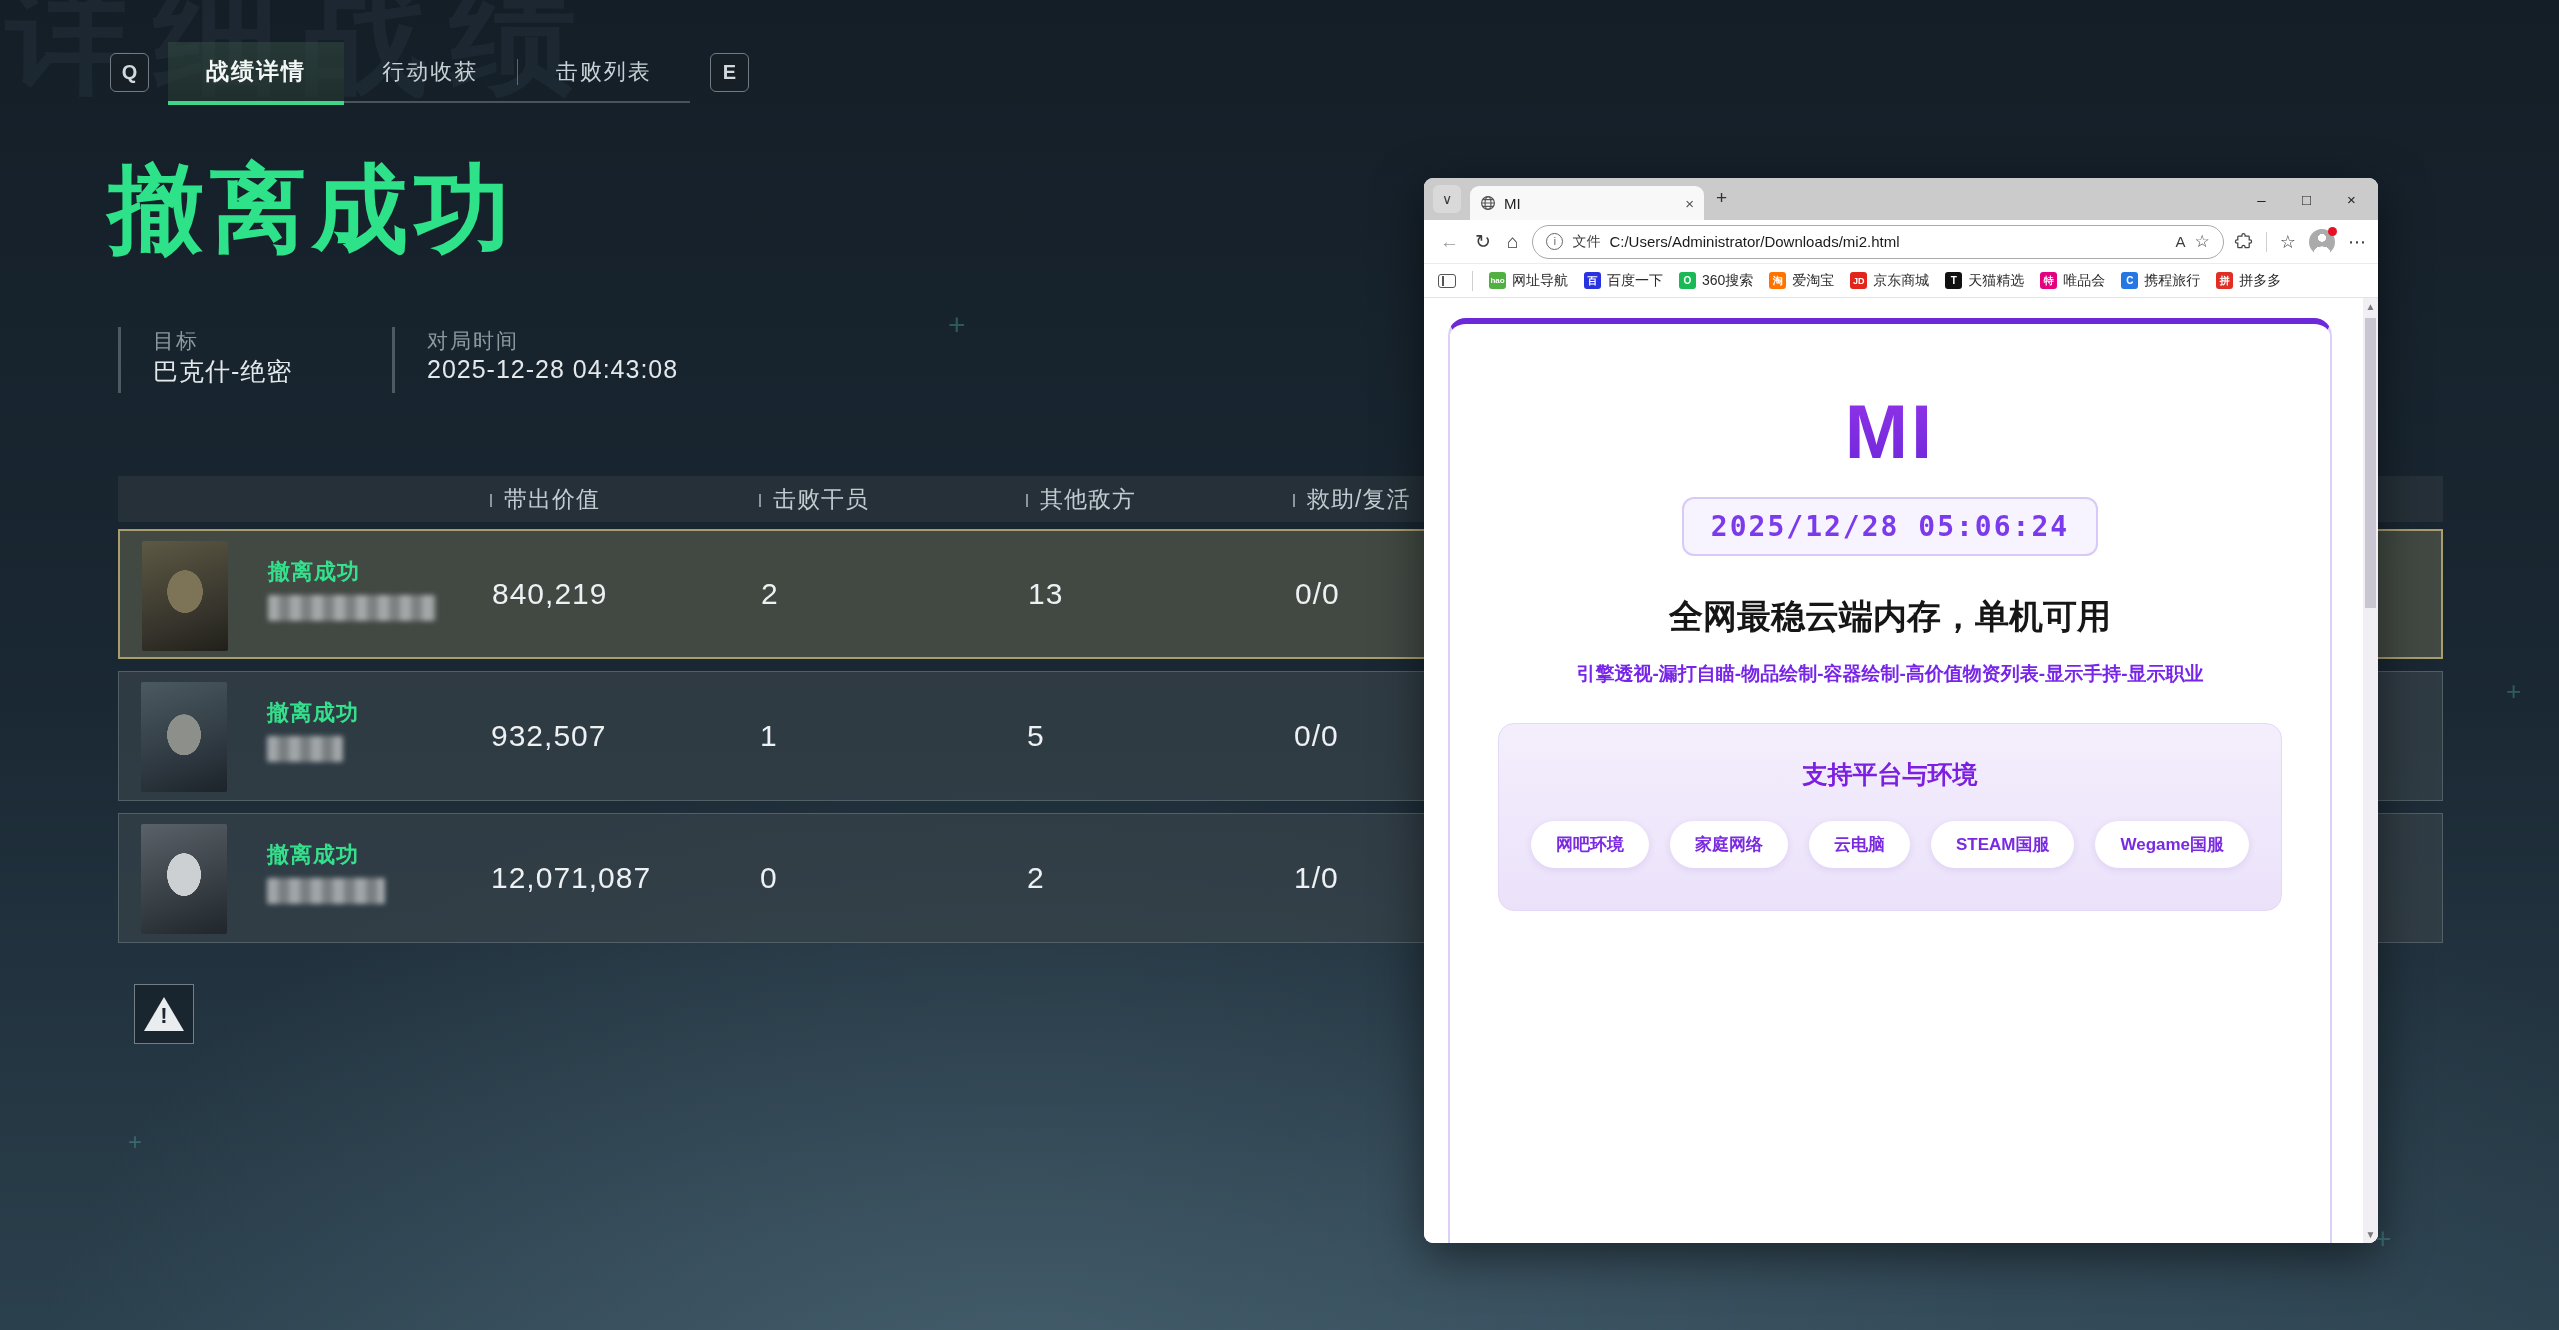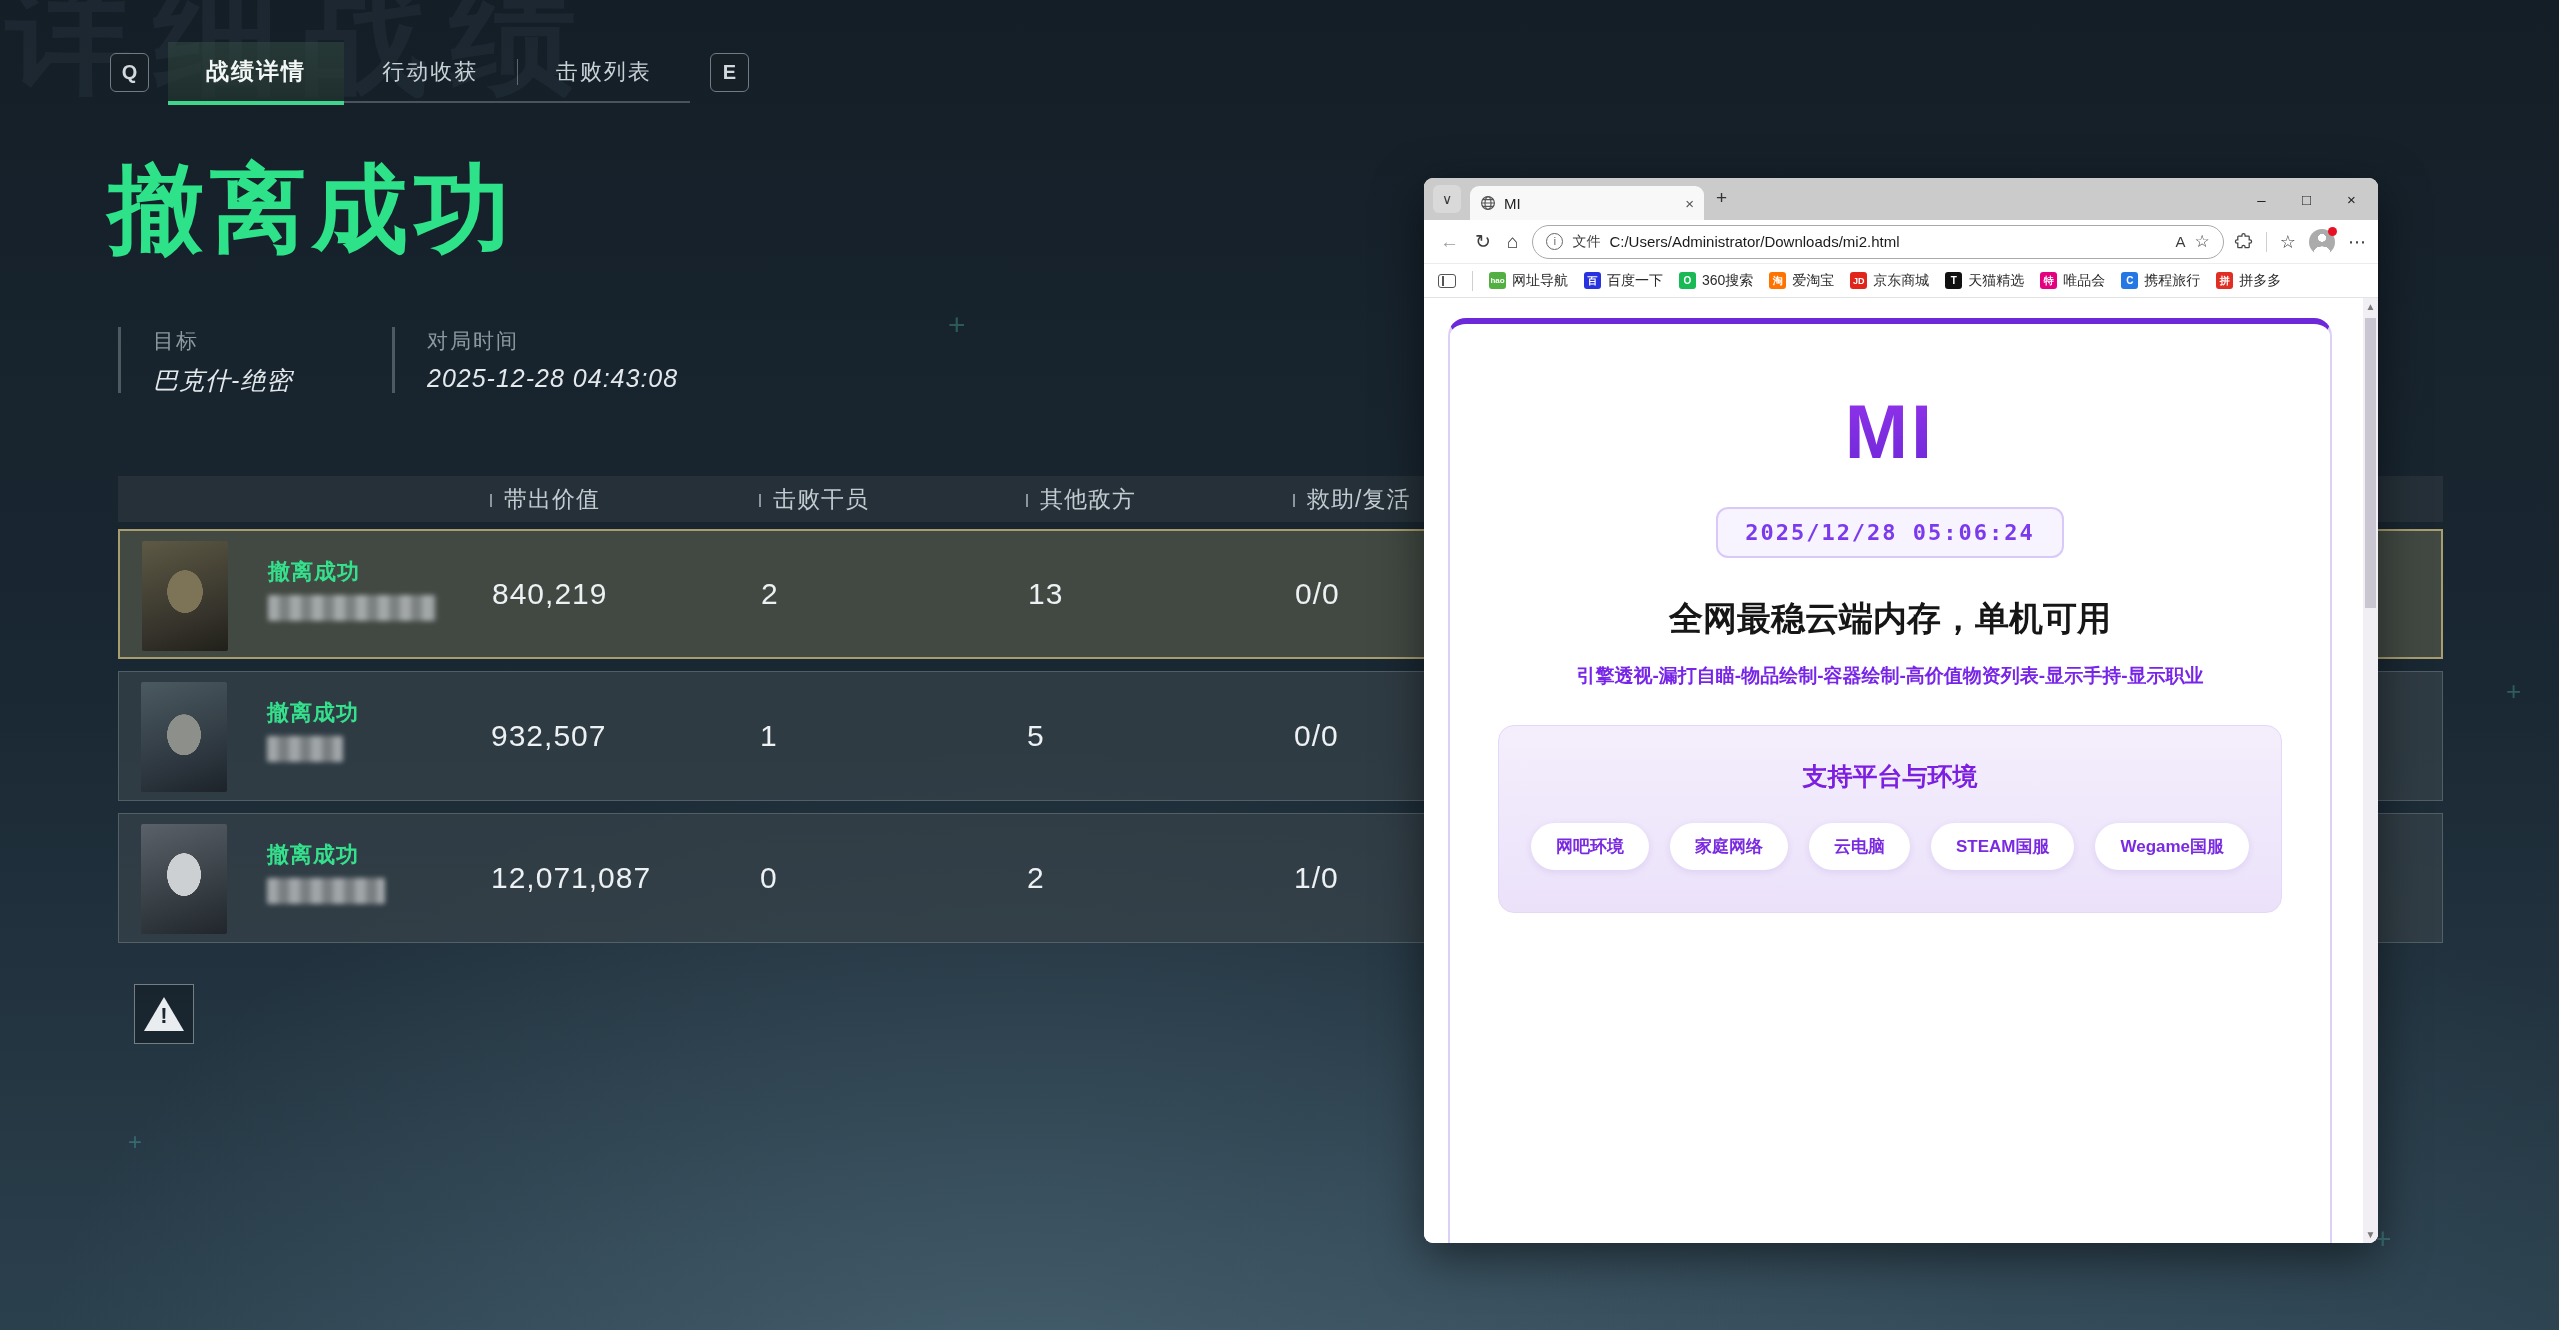--- a/index.html
+++ b/index.html
@@ -22,21 +22,21 @@
               background:linear-gradient(180deg,rgba(52,76,66,.55),rgba(34,52,47,.75));
               border-bottom:4px solid #3fd68c;display:flex;align-items:center;justify-content:center;
               color:#f2f6f4;font-size:23px;font-weight:700;letter-spacing:2px;}
   .tab-strip{left:344px;top:42px;width:346px;height:59px;border-bottom:2px solid rgba(195,206,212,.30);
              display:flex;align-items:center;}
   .tab-strip .tab{flex:1;text-align:center;color:#c7d0d5;font-size:22px;letter-spacing:2px;cursor:default;}
   .tab-divider{width:1px;height:26px;background:rgba(195,206,212,.40);}
   .result-title{left:108px;top:146px;font-size:96px;font-weight:900;color:#2ee289;letter-spacing:6px;}
   .info-block{top:327px;border-left:3px solid #4e5961;padding-left:32px;height:66px;}
   .info-label{color:#8d999f;font-size:21px;letter-spacing:2px;}
-  .info-value{color:#e3e8eb;font-size:25px;margin-top:9px;letter-spacing:1px;font-style:italic;}
+  .info-value{color:#e3e8eb;font-size:25px;letter-spacing:1px;}
 
   .g-table{left:118px;top:476px;width:2325px;height:470px;}
   .g-head{position:absolute;left:0;top:0;width:100%;height:46px;background:rgba(40,50,58,.86);}
   .g-head .hcell{position:absolute;top:0;line-height:46px;color:#c2cbd0;font-size:23px;letter-spacing:1px;}
   .hcell i{display:inline-block;width:2px;height:13px;background:#8a969c;margin-right:12px;}
   .g-row{position:absolute;left:0;width:100%;height:130px;background:rgba(56,66,74,.72);
          border:1px solid rgba(170,185,195,.28);box-sizing:border-box;}
   .g-row.selected{background:rgba(74,80,70,.84);border:2px solid #a89e6d;}
   .avatar{position:absolute;left:22px;top:10px;width:86px;height:110px;border-radius:2px;}
   .av1{background:radial-gradient(40px 48px at 50% 46%,#7d7457 0 44%,transparent 45%),
@@ -105,22 +105,22 @@
   .content{position:absolute;left:0;top:120px;width:100%;height:945px;background:#fff;overflow:hidden;}
   .sbar{position:absolute;right:0;top:0;width:15px;height:100%;background:#f1eff4;}
   .sbar .arr{position:absolute;left:0;width:100%;text-align:center;color:#7a7a7a;font-size:10px;cursor:pointer;}
   .sthumb{position:absolute;left:2px;top:20px;width:11px;height:290px;background:#c9c5d1;cursor:grab;}
   .main-card{position:absolute;left:24px;top:20px;width:884px;height:1500px;background:#fff;
              border:2px solid #dcd0f7;border-top:6px solid #6d28d9;border-radius:18px;
              box-sizing:border-box;padding:0 48px;text-align:center;}
   .logo{margin-top:64px;font-size:76px;font-weight:900;letter-spacing:3px;display:inline-block;
         background:linear-gradient(180deg,#9333ea,#6d28d9);-webkit-background-clip:text;
         background-clip:text;color:transparent;}
-  .stamp{display:inline-block;margin-top:32px;padding:11px 27px;border:2px solid #d8c9f8;border-radius:12px;
-         background:#f7f3ff;color:#7c3aed;font-size:22px;font-weight:700;
+  .stamp{display:inline-block;margin-top:22px;padding:11px 27px;border:2px solid #d8c9f8;border-radius:12px;
+         background:#f7f3ff;color:#7c3aed;font-size:28px;font-weight:700;
          font-family:"DejaVu Sans Mono",monospace;letter-spacing:2px;}
   .headline{margin-top:38px;font-size:34px;font-weight:800;color:#161616;}
   .featline{margin-top:21px;font-size:19px;font-weight:700;color:#7725e8;}
   .fgrid{margin-top:38px;display:grid;grid-template-columns:1fr 1fr;gap:26px;text-align:left;}
   .fcard{background:#fbf9ff;border:1px solid #e6ddf8;border-top:5px solid #6d28d9;border-radius:12px;
          padding:24px 27px 28px;box-shadow:0 3px 10px rgba(120,80,200,.06);min-height:115px;}
   .fcard h3{margin:0;font-size:24px;font-weight:800;color:#7c1fe0;}
   .fcard p{margin:15px 0 0;font-size:17px;line-height:1.75;color:#4a4a55;}
   .plat{margin-top:36px;background:linear-gradient(180deg,#f4eefc,#ebe2fa);border:1px solid #e3d8f7;
         border-radius:16px;padding:34px 26px 42px;text-align:center;}

